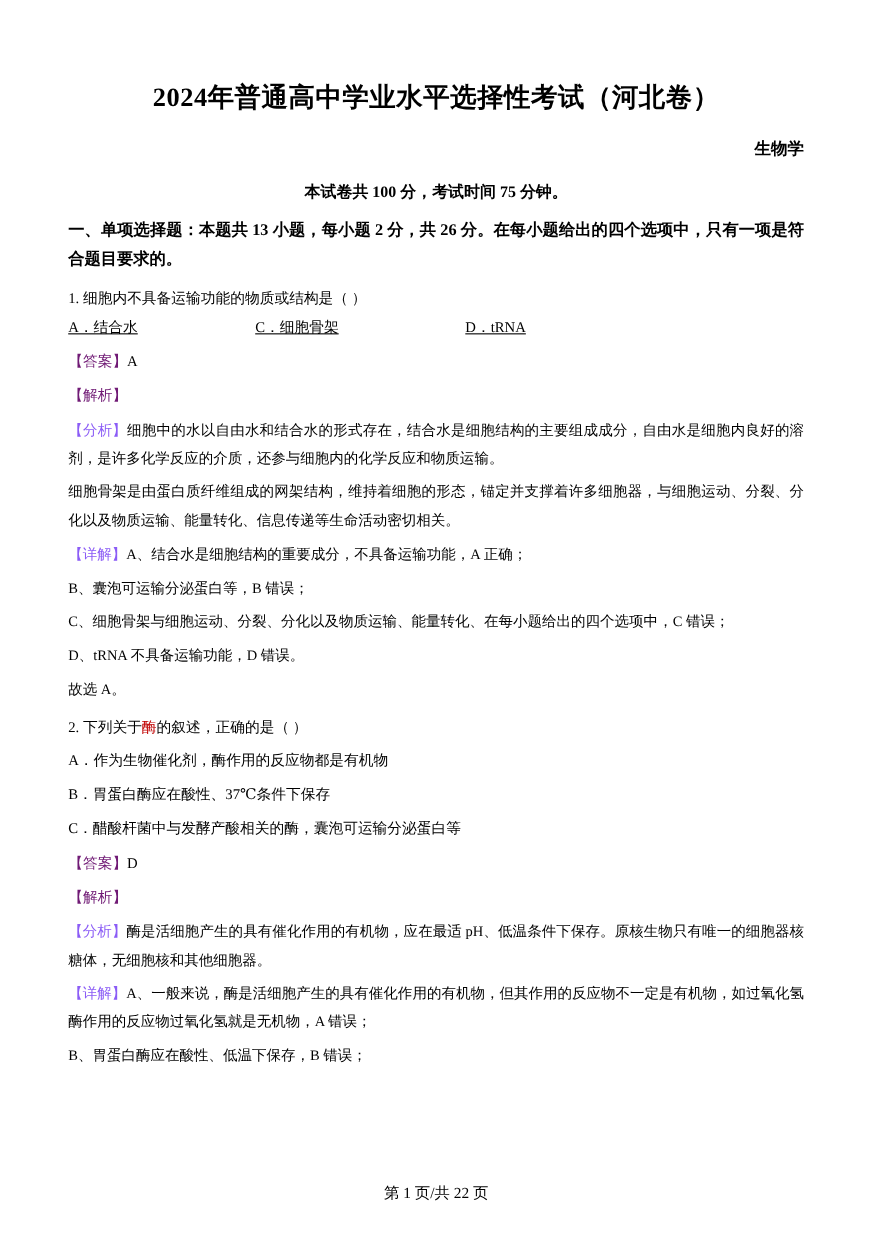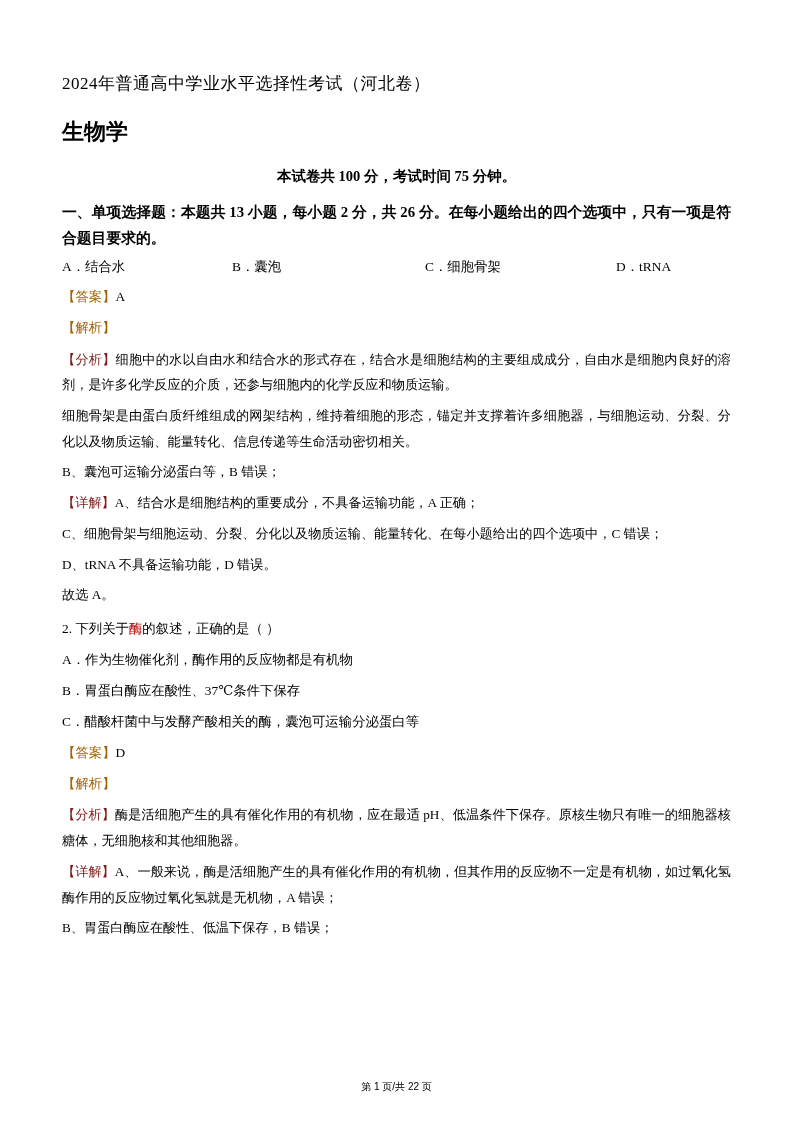--- a/index.html
+++ b/index.html
@@ -15,29 +15,30 @@
     position: relative;
   }
   .page {
     width: 793px;
     height: 1122px;
     box-sizing: border-box;
     padding: 54px 62px 0 62px;
     position: relative;
   }
   .doc-title {
-    font-size: 17px;
-    font-weight: normal;
+    text-align: center;
+    font-size: 24px;
+    font-weight: bold;
     letter-spacing: 0.5px;
     margin-top: 18px;
     margin-bottom: 0;
   }
   .doc-subject {
-    text-align: left;
-    font-size: 22px;
+    text-align: right;
+    font-size: 15px;
     font-weight: bold;
     margin-top: 22px;
     margin-bottom: 0;
   }
   .exam-info {
     text-align: center;
     font-size: 14.5px;
     font-weight: bold;
     margin-top: 20px;
     margin-bottom: 0;
@@ -58,96 +59,100 @@
     color: #c00000;
   }
   .options-row {
     font-size: 13.4px;
     line-height: 1.9;
     display: flex;
     margin-top: 2px;
   }
   .options-row .opt {
     flex: 0 0 auto;
+    text-decoration: underline;
   }
   .opt-a { width: 170px; }
   .opt-b { width: 193px; }
   .opt-c { width: 191px; }
   .opt-d { width: auto; }
   .opt-line {
     font-size: 13.4px;
     line-height: 1.95;
     margin-top: 5px;
   }
   .tag-line {
     font-size: 13.4px;
     line-height: 1.95;
     margin-top: 5px;
     color: #000;
   }
   .tag {
-    color: #a16207;
+    color: #701a75;
   }
   .para {
     font-size: 13.2px;
     line-height: 1.95;
     margin-top: 5px;
     text-align: justify;
   }
   .para .tag {
-    color: #7f1d1d;
+    color: #8b5cf6;
   }
   .footer {
     position: absolute;
     left: 0;
     right: 0;
     bottom: 28px;
     text-align: center;
-    font-size: 10px;
-    font-family: Liberation Sans, sans-serif;
+    font-size: 14px;
+    font-family: Liberation Serif, serif;
   }
 </style>
 </head>
 <body>
 
 <div class="page">
 
   <div class="doc-title">2024年普通高中学业水平选择性考试（河北卷）</div>
   <div class="doc-subject">生物学</div>
   <div class="exam-info">本试卷共 100 分，考试时间 75 分钟。</div>
 
   <div class="section-head">一、单项选择题：本题共 13 小题，每小题 2 分，共 26 分。在每小题给出的四个选项中，只有一项是符合题目要求的。</div>
 
+  <div class="q-stem">
+    <span>1.</span>
+    <span>细胞内不具备运输功能的物质或结构是（    ）</span>
+  </div>
 
   <div class="options-row">
     <span class="opt opt-a">A．结合水</span>
-    <span class="opt opt-b">B．囊泡</span>
     <span class="opt opt-c">C．细胞骨架</span>
     <span class="opt opt-d">D．tRNA</span>
   </div>
 
   <div class="tag-line">
     <span class="tag">【答案】</span><span>A</span>
   </div>
 
   <div class="tag-line">
     <span class="tag">【解析】</span>
   </div>
 
   <div class="para">
     <span class="tag">【分析】</span><span>细胞中的水以自由水和结合水的形式存在，结合水是细胞结构的主要组成成分，自由水是细胞内良好的溶剂，是许多化学反应的介质，还参与细胞内的化学反应和物质运输。</span>
   </div>
   <div class="para">
     <span>细胞骨架是由蛋白质纤维组成的网架结构，维持着细胞的形态，锚定并支撑着许多细胞器，与细胞运动、分裂、分化以及物质运输、能量转化、信息传递等生命活动密切相关。</span>
   </div>
   <div class="para">
-    <span>B、囊泡可运输分泌蛋白等，B 错误；</span>
+    <span class="tag">【详解】</span><span>A、结合水是细胞结构的重要成分，不具备运输功能，A 正确；</span>
   </div>
   <div class="para">
-    <span class="tag">【详解】</span><span>A、结合水是细胞结构的重要成分，不具备运输功能，A 正确；</span>
+    <span>B、囊泡可运输分泌蛋白等，B 错误；</span>
   </div>
   <div class="para">
     <span>C、细胞骨架与细胞运动、分裂、分化以及物质运输、能量转化、在每小题给出的四个选项中，C 错误；</span>
   </div>
   <div class="para">
     <span>D、tRNA 不具备运输功能，D 错误。</span>
   </div>
   <div class="para">
     <span>故选 A。</span>
   </div>

